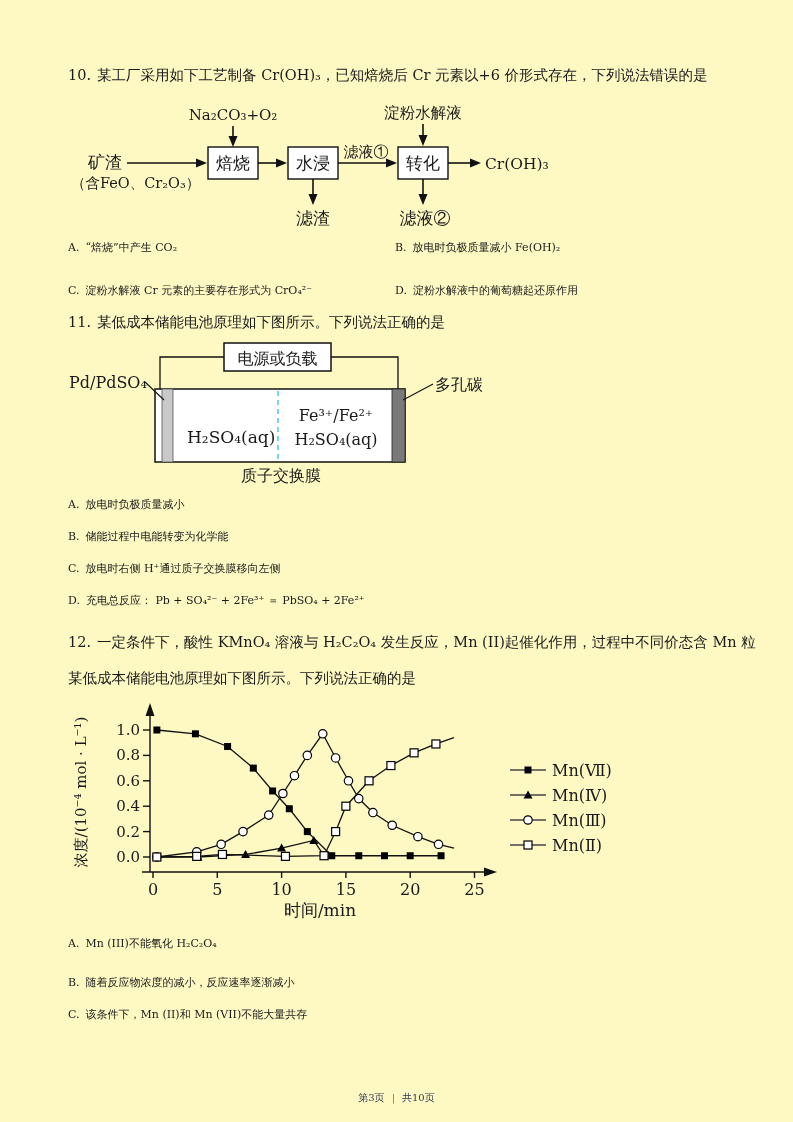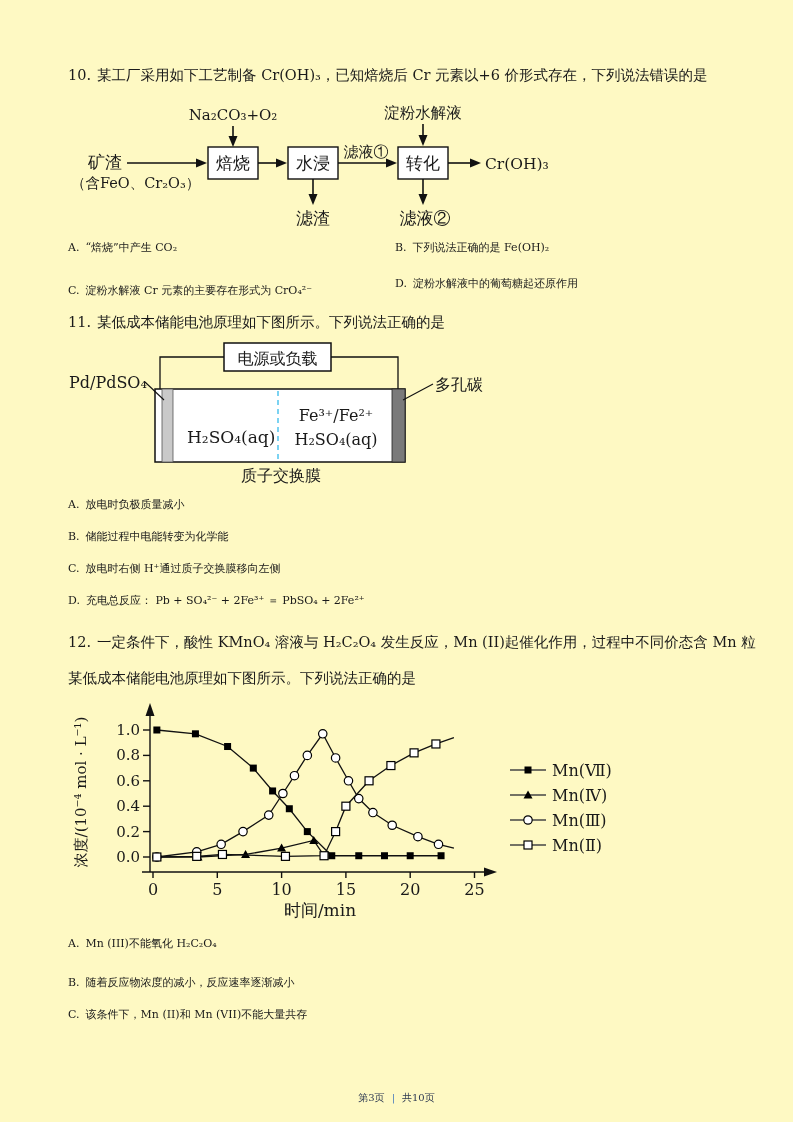--- a/index.html
+++ b/index.html
@@ -70,26 +70,26 @@
     <text x="301" y="57" font-size="15" text-anchor="middle">滤液①</text>
     <text x="420" y="69" font-size="15.5">Cr(OH)₃</text>
     <text x="248" y="124" font-size="17" text-anchor="middle">滤渣</text>
     <text x="360" y="124" font-size="17" text-anchor="middle">滤液②</text>
   </svg>
 
   <div class="abs opt" style="left:68px;top:240px;">
     <span class="qnum">A.</span><span>“焙烧”中产生 CO₂</span>
   </div>
   <div class="abs opt" style="left:395px;top:240px;">
-    <span class="qnum">B.</span><span>下列说法正确的是 Fe(OH)₂</span>
+    <span class="qnum">B.</span><span>放电时负极质量减小 Fe(OH)₂</span>
   </div>
   <div class="abs opt" style="left:68px;top:283px;">
     <span class="qnum">C.</span><span>淀粉水解液 Cr 元素的主要存在形式为 CrO₄²⁻</span>
   </div>
-  <div class="abs opt" style="left:395px;top:276px;text-align:center;">
+  <div class="abs opt" style="left:395px;top:283px;text-align:center;">
     <span class="qnum">D.</span><span>淀粉水解液中的葡萄糖起还原作用</span>
   </div>
 
   <div class="abs stem" style="left:68px;top:313px;">
     <span class="qnum">11.</span><span>某低成本储能电池原理如下图所示。下列说法正确的是</span>
   </div>
 
   <svg class="abs" style="left:65px;top:340px;" width="450" height="148" viewBox="0 0 450 148">
 
     <g stroke="#111" stroke-width="1.3" fill="none">

